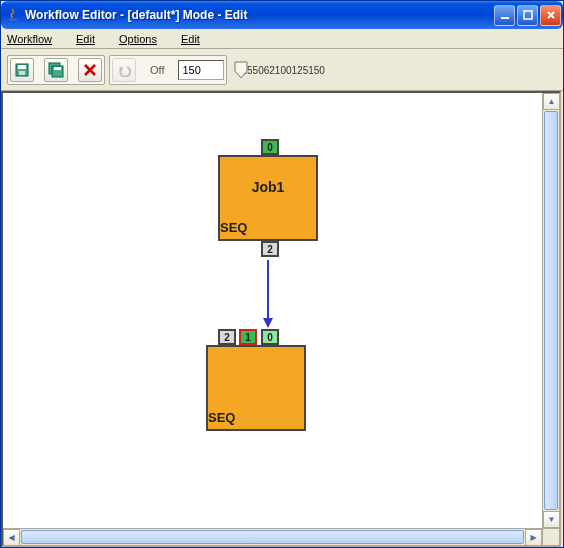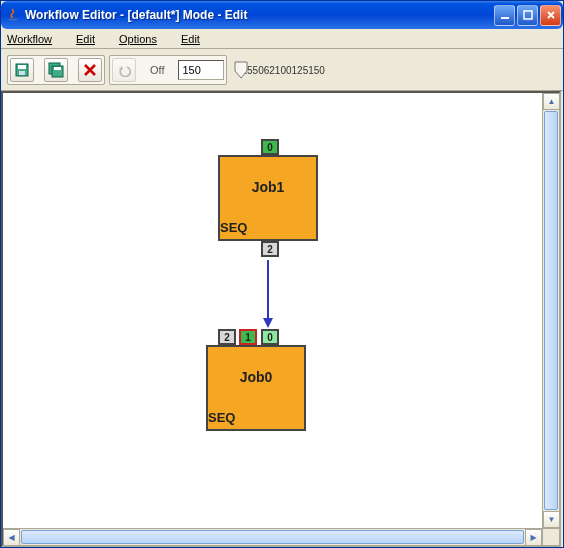--- a/index.html
+++ b/index.html
@@ -304,21 +304,20 @@
 
       <div class="port green" style="top:-18px; left:41px;">0</div>
 
       <div class="port out" style="bottom:-18px; left:41px;">2</div>
     </div>
 
     <div class="arrow-line" style="left:264px; top:167px; height:60px;"></div>
     <div class="arrow-head" style="left:260px; top:225px;"></div>
 
     <div class="jobnode" style="left:203px; top:252px;">
-      <div class="title">Job0</div>
       <div class="seq">SEQ</div>
 
       <div class="port in" style="top:-18px; left:10px;">2</div>
       <div class="port red-border" style="top:-18px; left:31px;">1</div>
       <div class="port lightgreen" style="top:-18px; left:53px;">0</div>
     </div>
 
   </div>
   <div class="vscroll">
     <div class="sbtn">▲</div>

